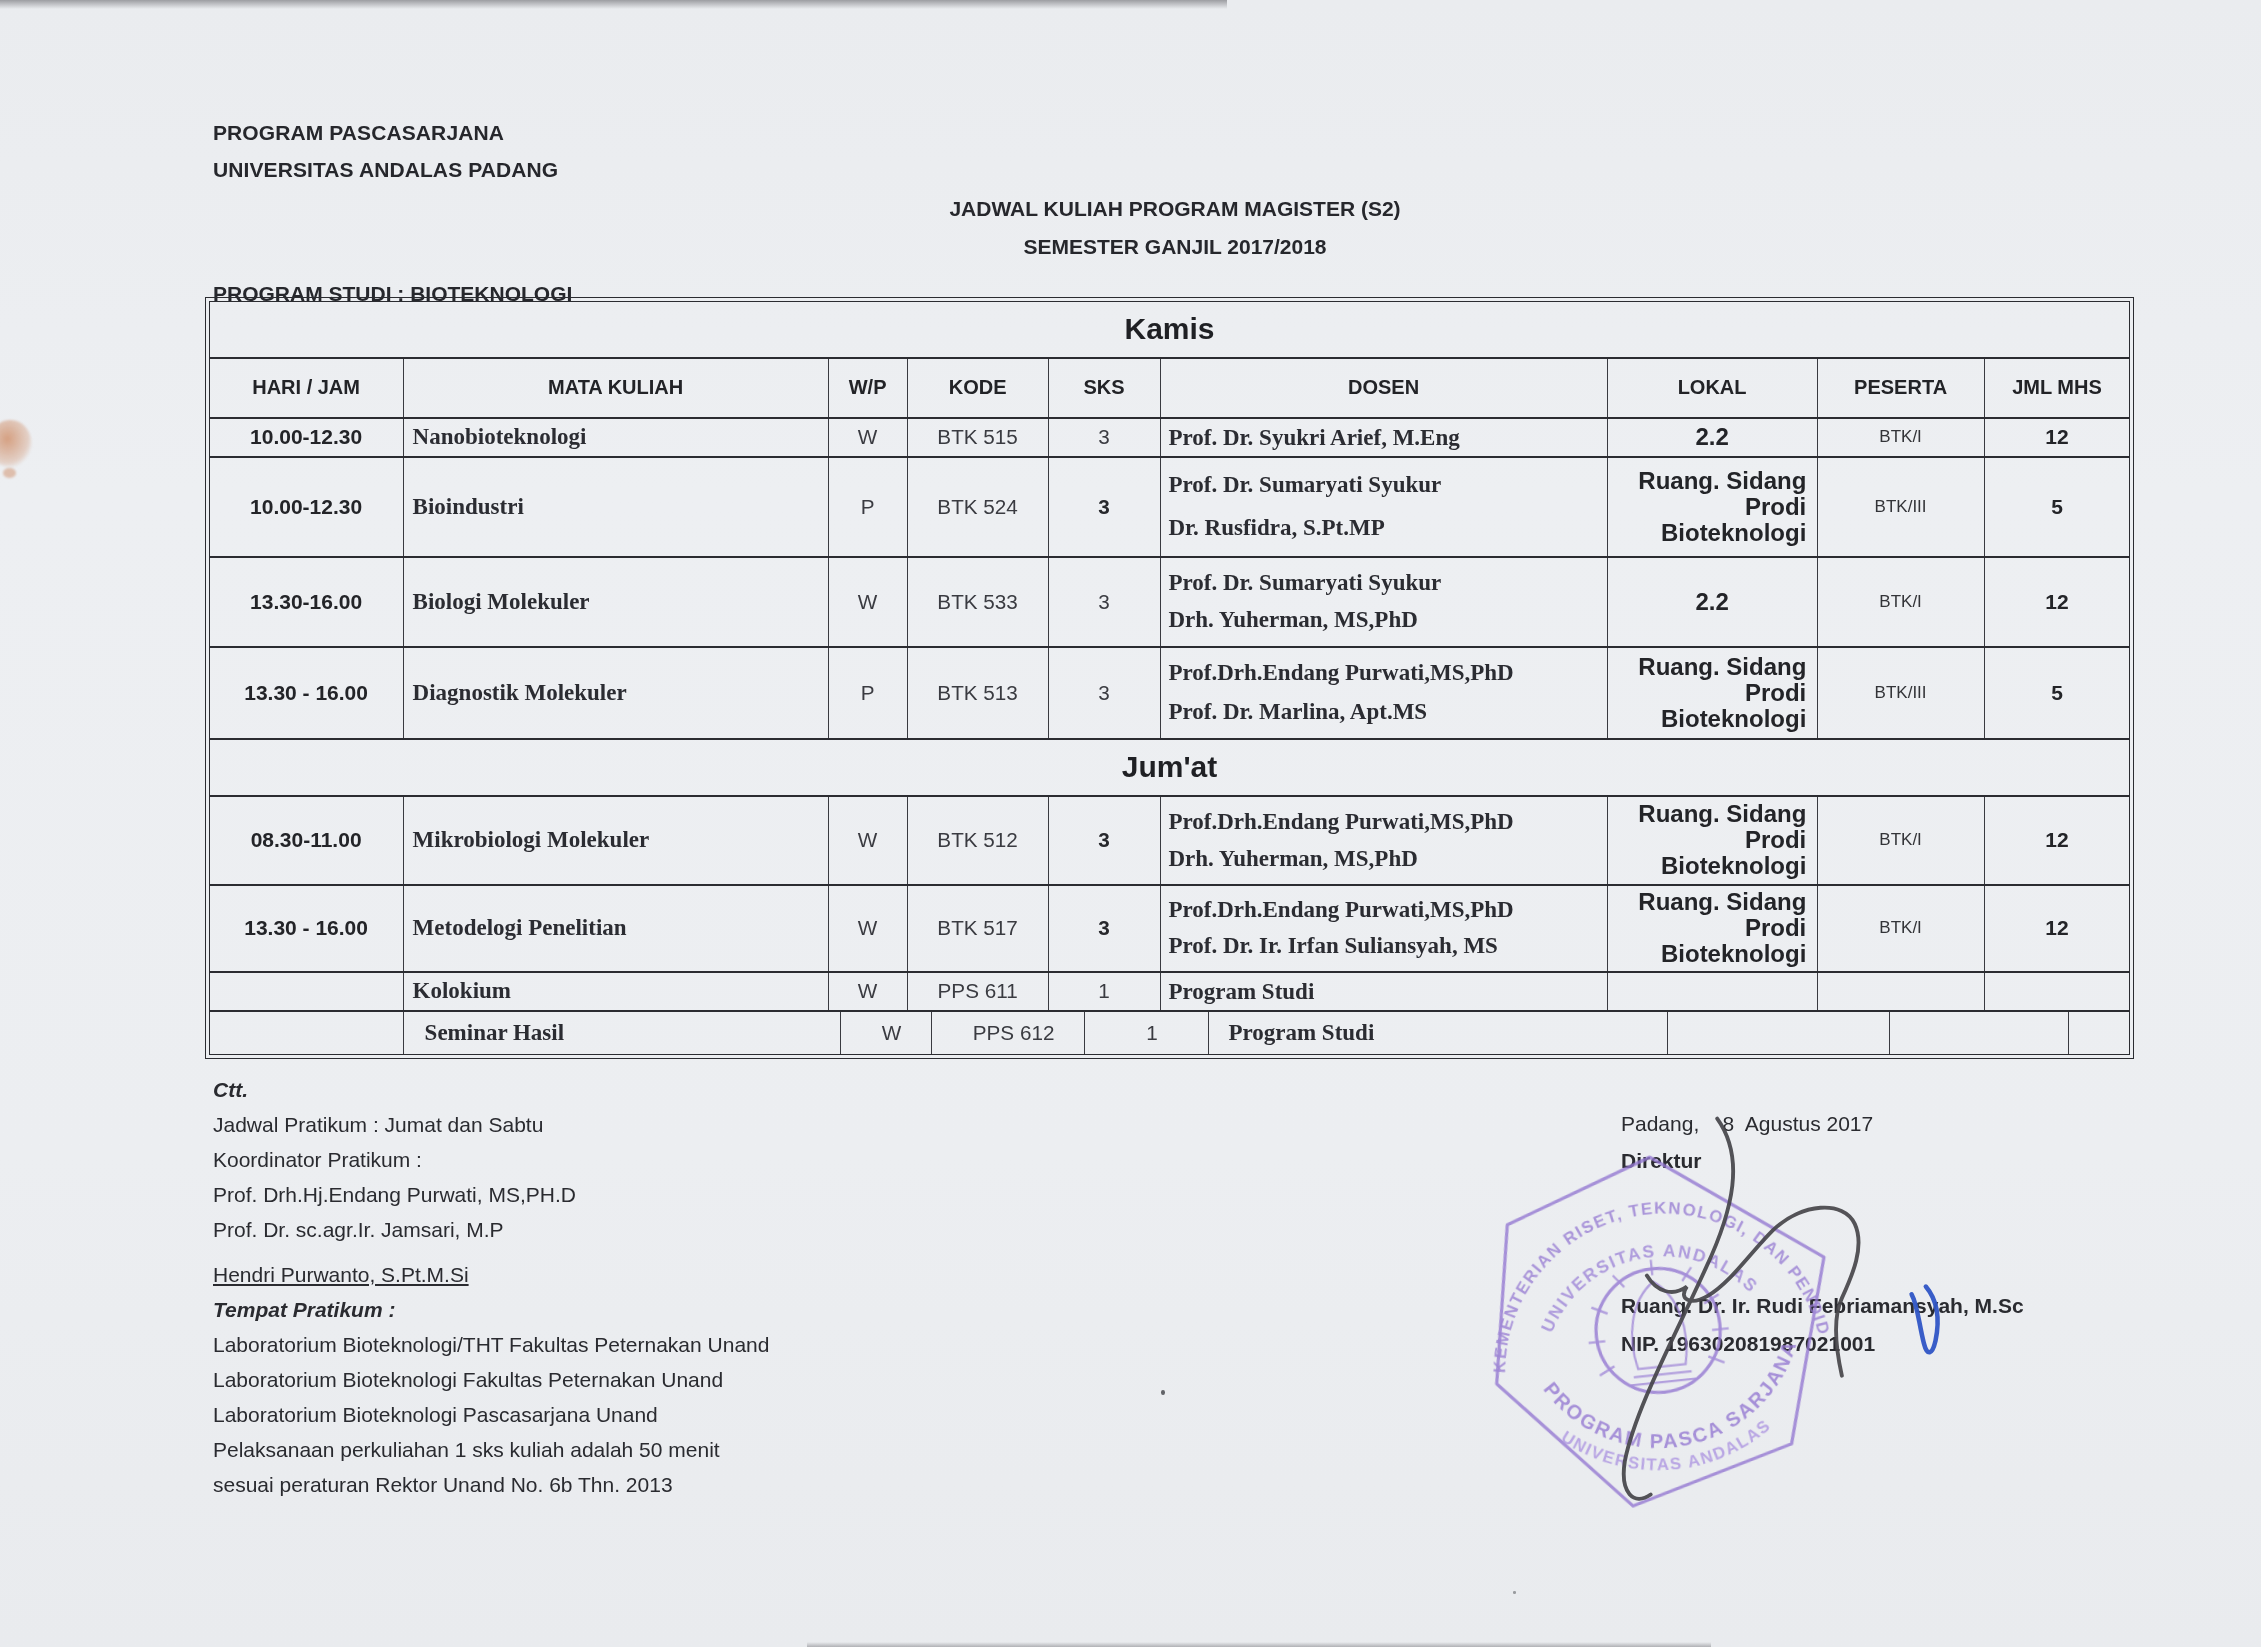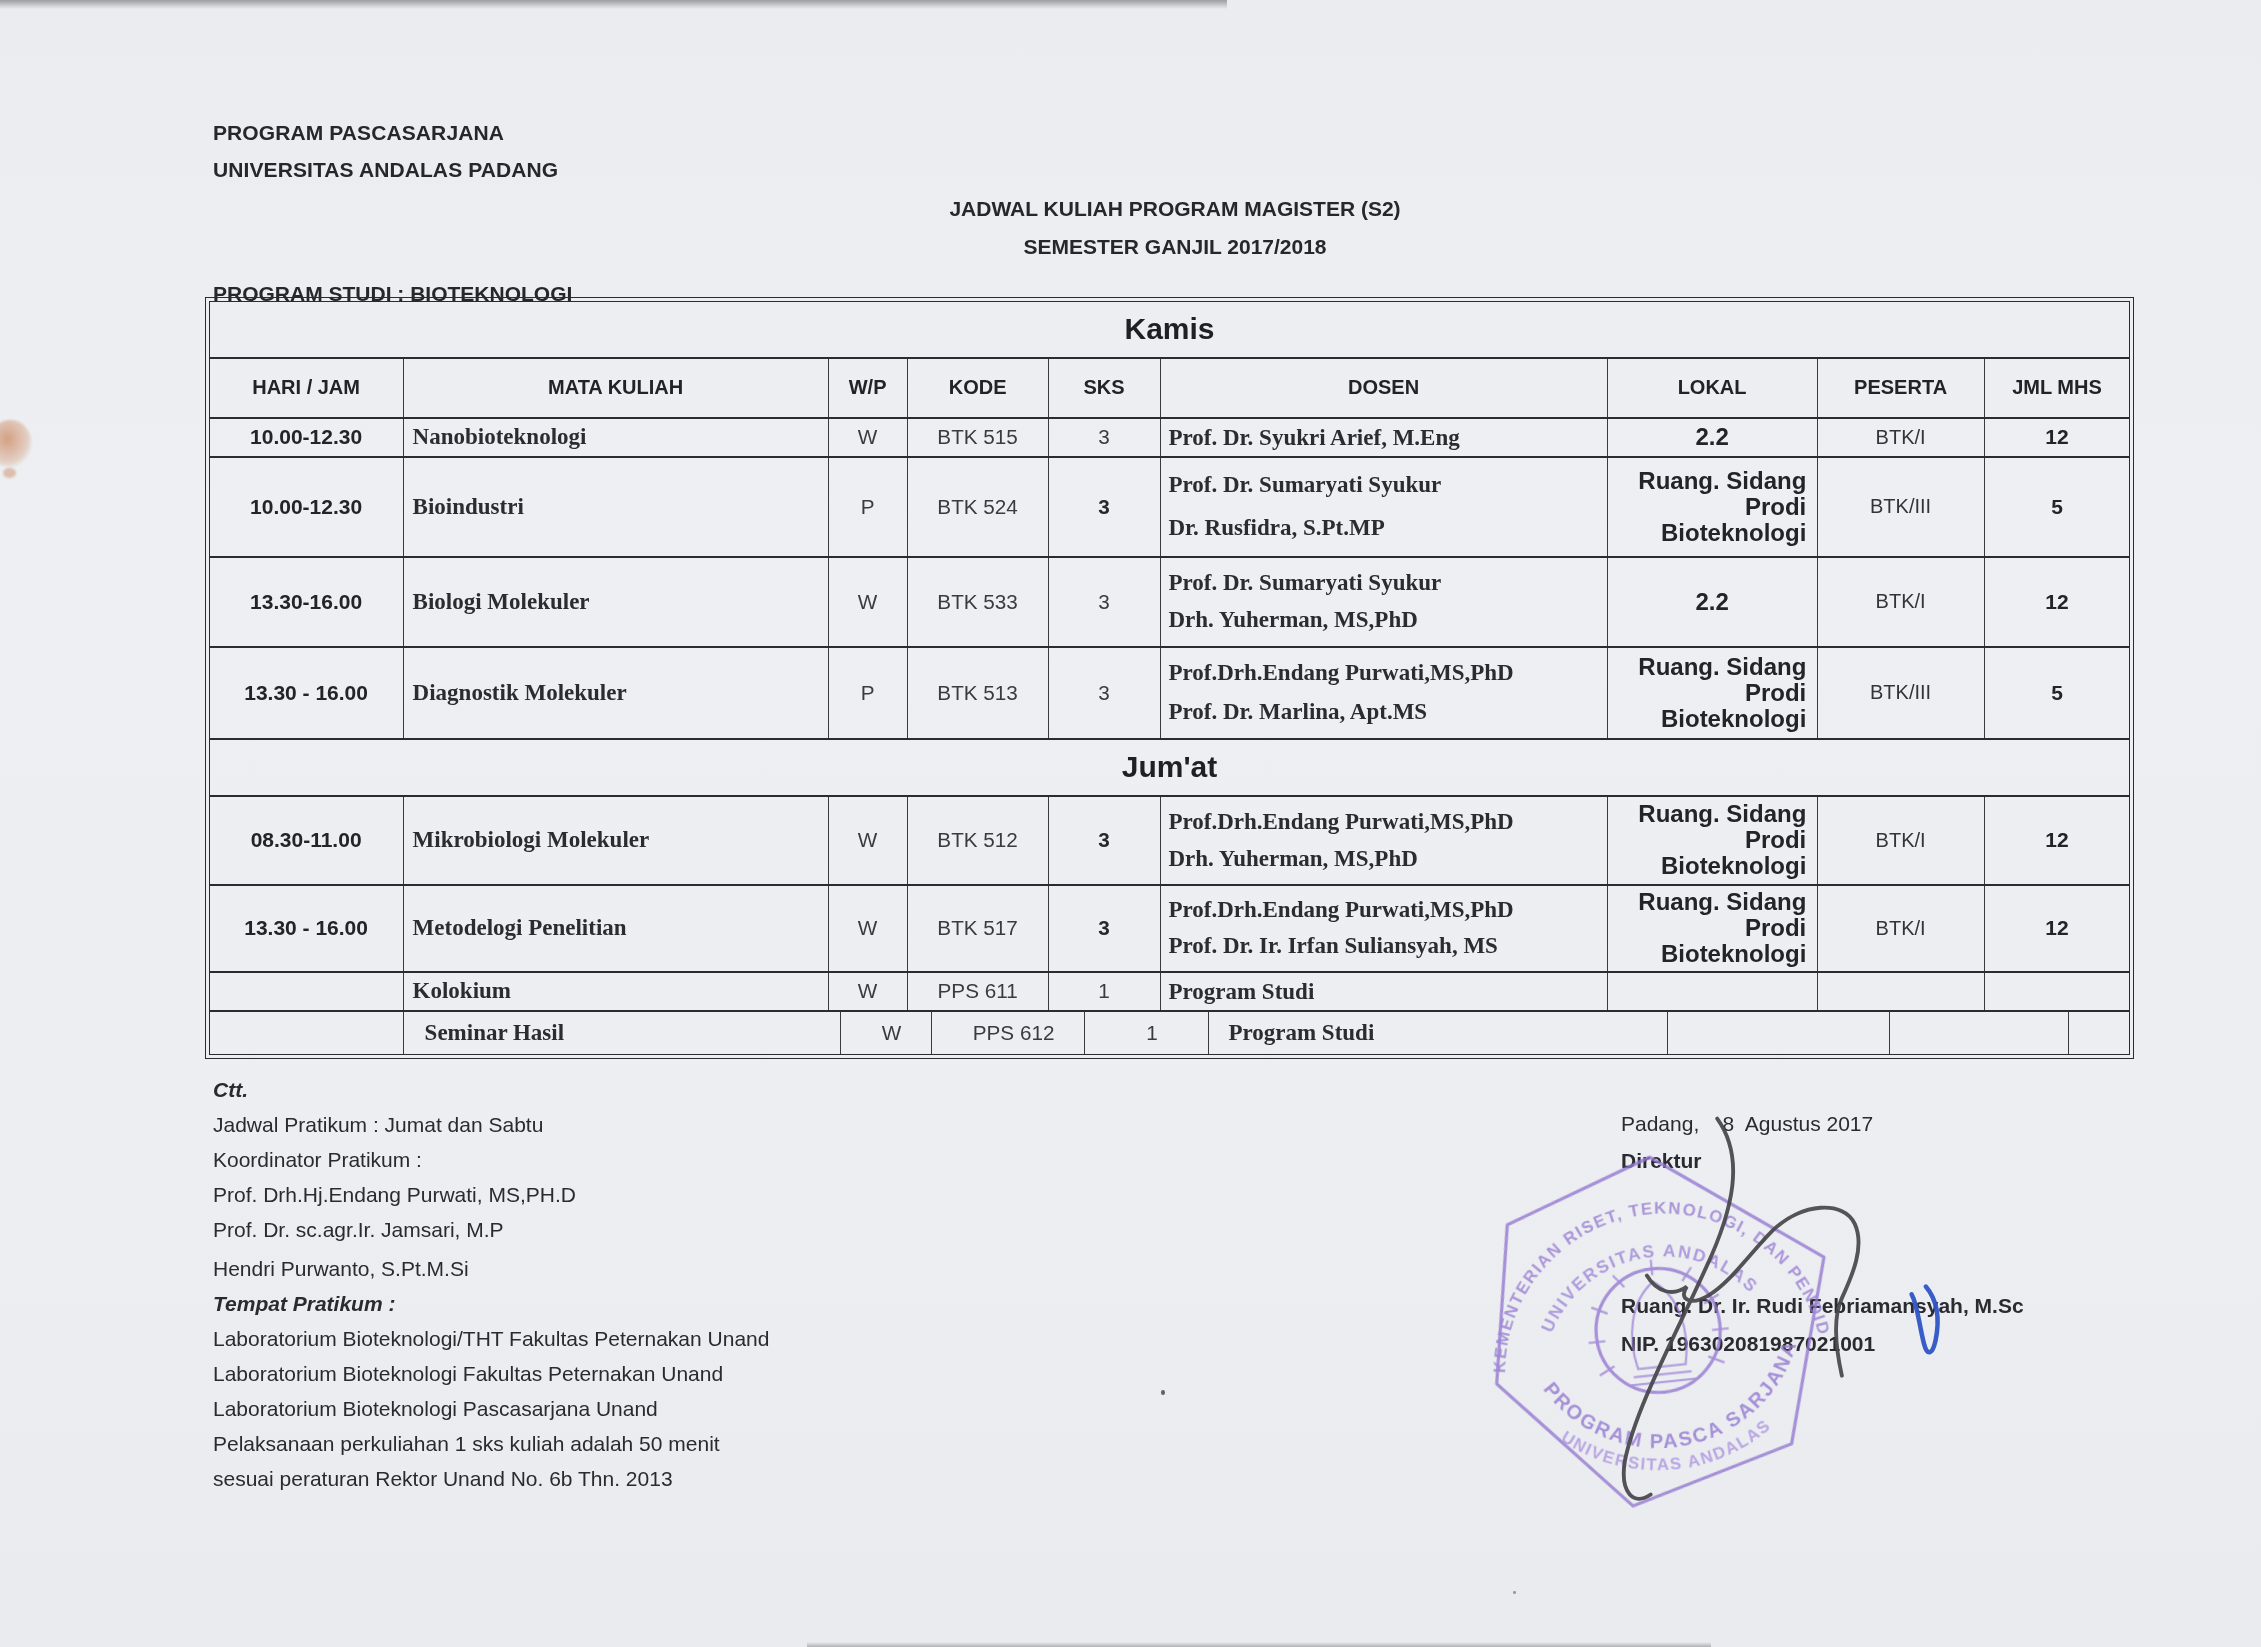--- a/index.html
+++ b/index.html
@@ -44,26 +44,26 @@
     font-weight:700;font-size:30px;color:#1f2024;}
   .time{font-weight:700;font-size:21px;color:#232428;}
   .serif{font-family:"Liberation Serif","DejaVu Serif",serif;font-size:23px;color:#2b2c32;font-weight:bold;}
   .course{justify-content:flex-start;padding-left:9px;}
   .mid{font-size:20.7px;color:#3a3b41;}
   .mid.bold{font-weight:700;color:#27282c;}
   .dosen{flex-direction:column;align-items:flex-start;justify-content:space-around;
     padding:6.5px 0 6.5px 7.8px;}
   .dosen span{display:block;}
   .lokal{font-weight:700;font-size:24px;color:#232428;text-align:right;line-height:26px;padding:0 10.3px;}
-  .peserta{font-size:20px;color:#333438;}
+  .peserta{font-size:17px;color:#333438;}
   .jml{font-weight:700;font-size:21px;color:#232428;}
   
   .notes{position:absolute;left:213px;top:1072px;font-size:21px;line-height:35px;color:#2a2b30;}
   .notes .bi{font-weight:700;font-style:italic;}
-  .notes .gap{margin-top:4px;}
+  .notes .gap{margin-top:10px;text-decoration:underline;}
   
   .sign{position:absolute;left:1621px;top:1112px;font-size:21px;color:#2a2b30;}
   .sign div{position:absolute;left:0;white-space:pre;}
   .s-date{top:0;}
   .s-role{top:37px;font-weight:700;}
   .s-name{top:182px;font-weight:700;}
   .s-nip{top:220px;font-weight:700;}
   
   .stamp{position:absolute;left:1474px;top:1148px;width:371px;height:366px;
     transform:rotate(-6deg);opacity:.88;filter:blur(0.4px);}

